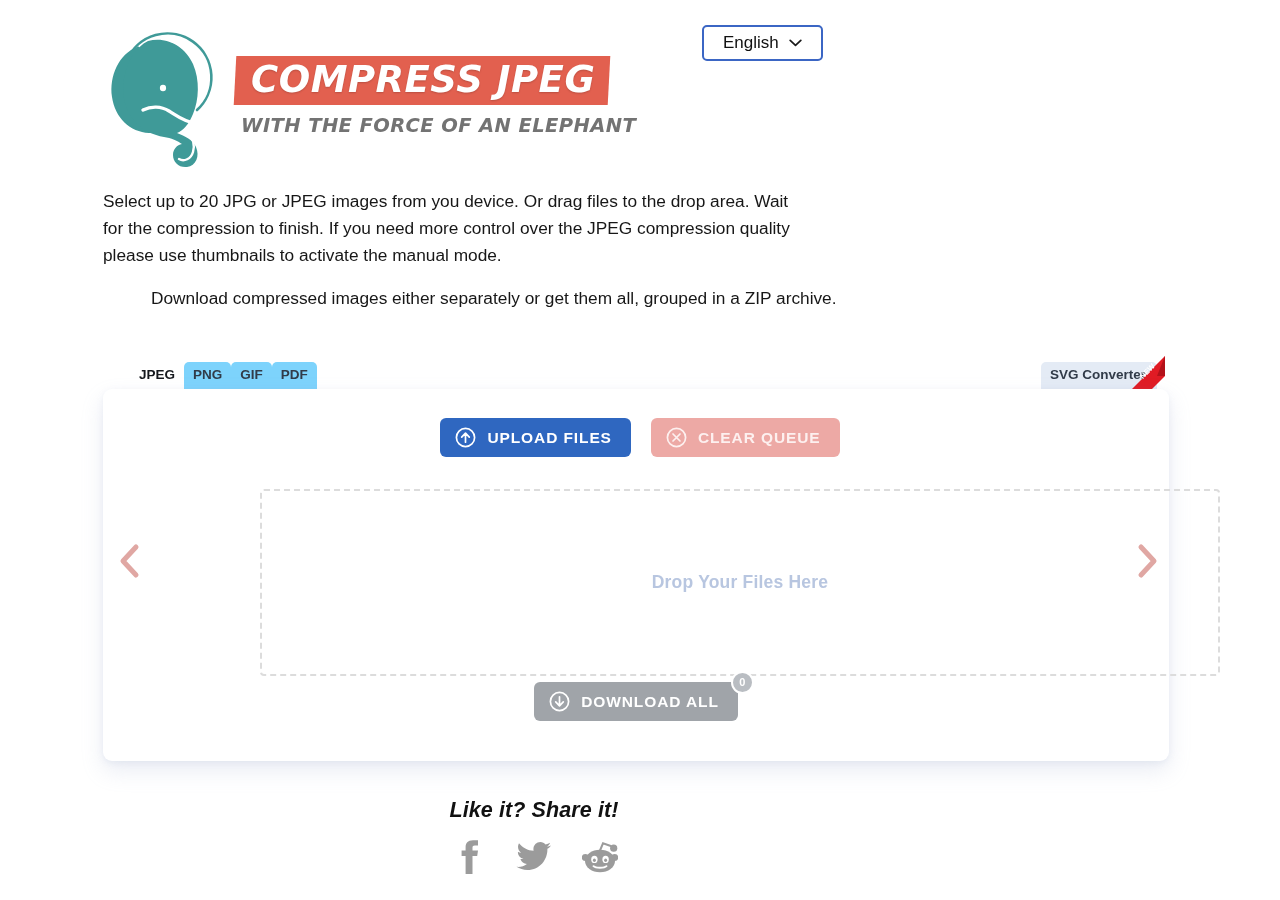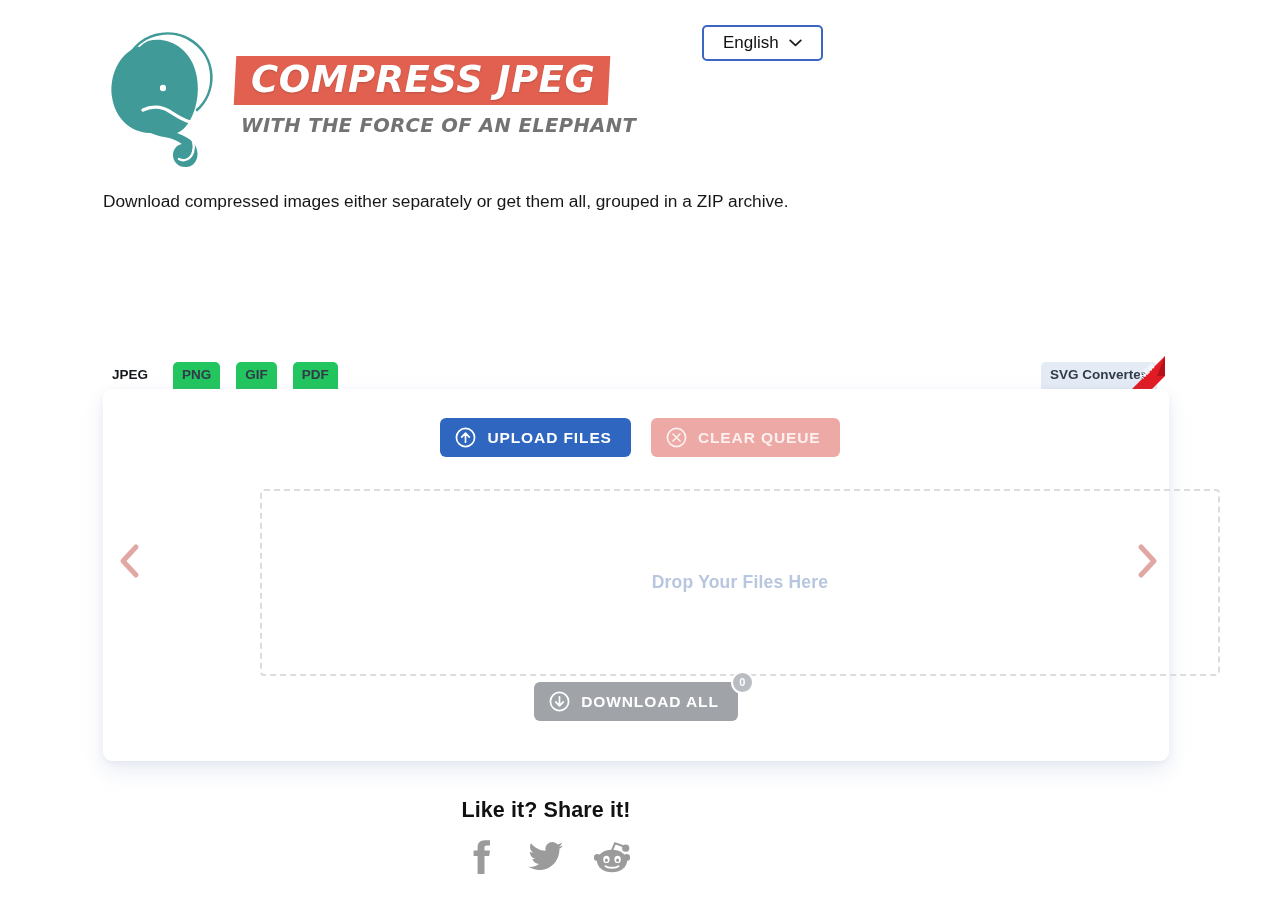--- a/index.html
+++ b/index.html
@@ -100,41 +100,41 @@
     width: 740px;
   }
   .intro p {
     margin: 0 0 16px 0;
     font-size: 17.3px;
     line-height: 27px;
     color: #171717;
     font-family: "Liberation Sans", sans-serif;
     max-width: 710px;
   }
-  .intro p.p2 { max-width: 690px; }
+  .intro p.p2 { max-width: 690px; margin-left: 48px; }
 
   
   .tabs-row {
     position: absolute;
     left: 103px; top: 362px;
     width: 1066px; height: 27px;
   }
   .tabs-left {
     position: absolute;
-    left: 0; top: 0;
-    display: flex;
-    gap: 16px;
+    left: 27px; top: 0;
+    display: flex;
+    gap: 0;
   }
   .tab {
     font-size: 13.5px;
     font-weight: 700;
     color: #313b49;
     padding: 6px 9px 7px 9px;
     border-radius: 5px 5px 0 0;
-    background: #22c55e;
+    background: #7dd3fc;
     line-height: 1;
     cursor: pointer;
     font-family: "Liberation Sans", sans-serif;
   }
   .tab.active {
     background: #ffffff;
     color: #15181d;
   }
   .tab-right-wrap {
     position: absolute;
@@ -251,23 +251,24 @@
     font-weight: 700;
     line-height: 19px;
     text-align: center;
     letter-spacing: 0;
     font-family: "Liberation Sans", sans-serif;
   }
 
   
   .share {
     position: absolute;
-    left: 12px; top: 798px;
+    left: 0; top: 798px;
     width: 1068px;
     text-align: center;
+    font-style: italic;
   }
   .share-title {
     font-size: 21.5px;
     font-weight: 700;
     color: #111;
     font-family: "Liberation Sans", sans-serif;
     margin: 0;
     letter-spacing: 0.1px;
   }
   .share-icons {
@@ -323,20 +324,21 @@
 
     <div class="lang-select">
       <span class="lang-label">English</span>
       <svg class="chev-down" viewBox="0 0 13 8">
         <path d="M1.2 1.4 L6.5 6.4 L11.8 1.4" fill="none" stroke="#1a1a1a" stroke-width="1.7" stroke-linecap="round" stroke-linejoin="round"></path>
       </svg>
     </div>
   </div>
 
   <div class="intro">
+    <p class="p1">Select up to 20 JPG or JPEG images from you device. Or drag files to the drop area. Wait for the compression to finish. If you need more control over the JPEG compression quality please use thumbnails to activate the manual mode.</p>
     <p class="p2">Download compressed images either separately or get them all, grouped in a ZIP archive.</p>
   </div>
 
   <div class="tabs-row">
     <div class="tabs-left">
       <div class="tab active">JPEG</div>
       <div class="tab">PNG</div>
       <div class="tab">GIF</div>
       <div class="tab">PDF</div>
     </div>

